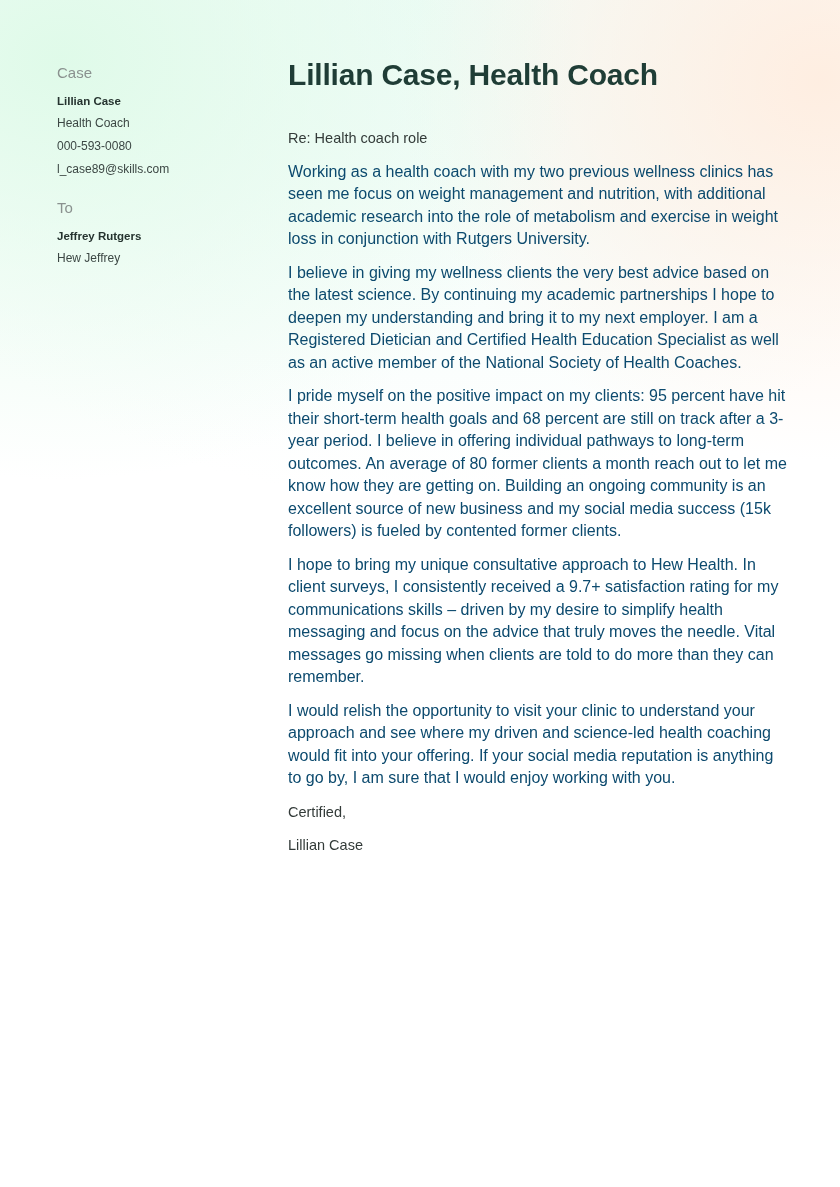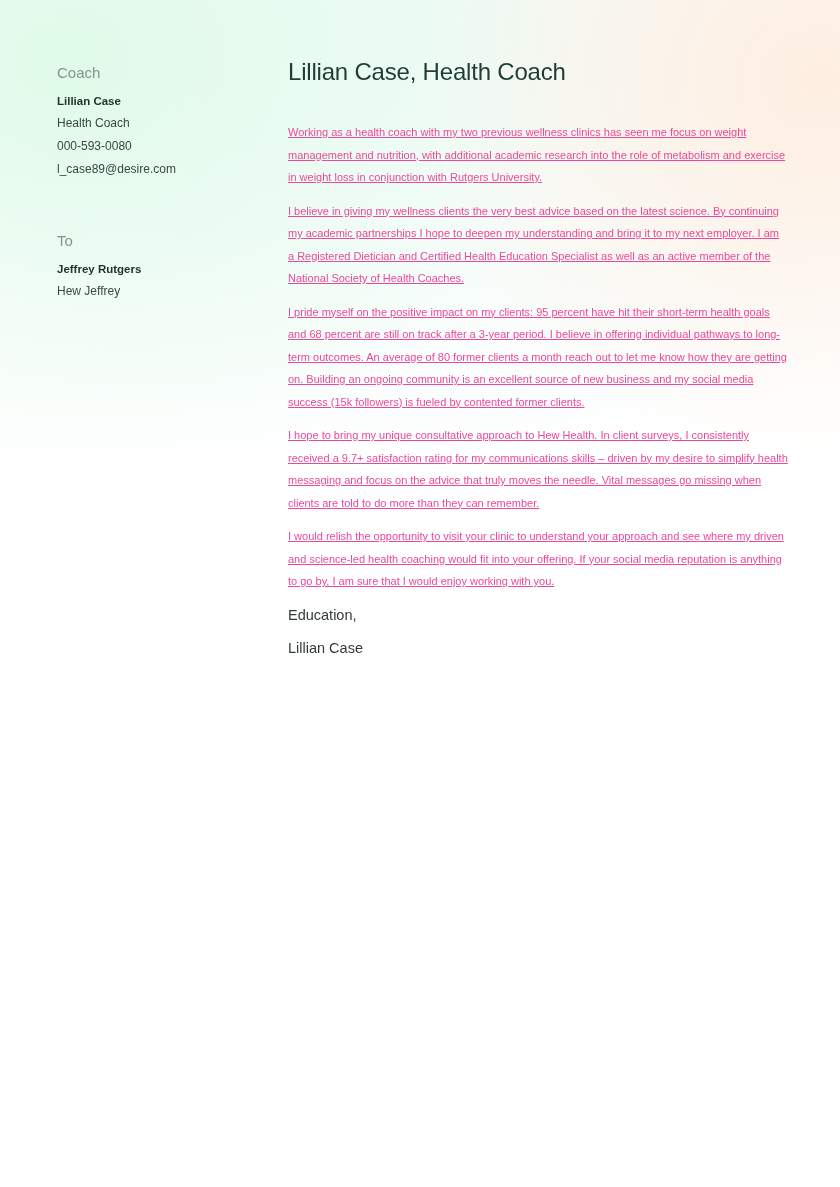--- a/index.html
+++ b/index.html
@@ -16,50 +16,51 @@
       radial-gradient(ellipse 520px 420px at 60px 60px, rgba(222,250,232,0.95), rgba(222,250,232,0) 100%),
       radial-gradient(ellipse 420px 380px at 820px 80px, rgba(255,236,222,0.9), rgba(255,236,222,0) 100%),
       radial-gradient(ellipse 620px 500px at 420px 0px, rgba(232,250,244,0.7), rgba(232,250,244,0) 100%),
       #ffffff;
   }
   .page { position: absolute; inset: 0; }
   .sidebar { position: absolute; left: 57px; top: 64px; width: 200px; }
   .side-heading { font-size: 15px; color: #8a918f; margin: 0 0 14px 0; }
   .side-name { font-size: 11.5px; font-weight: bold; color: #25332f; margin: 0 0 9px 0; }
   .side-line { font-size: 12px; color: #3c4744; margin: 0 0 9px 0; }
-  .to-block { margin-top: 56px; }
+  .to-block { margin-top: 23px; }
   .main { position: absolute; left: 288px; top: 58px; width: 500px; }
-  .title { font-size: 24px; font-weight: normal; color: #1f3d36; margin: 0 0 35px 0; letter-spacing: -0.2px; }
+  .title { font-size: 30px; font-weight: bold; color: #1f3d36; margin: 0 0 35px 0; letter-spacing: -0.2px; }
   .line { font-size: 14.5px; color: #333b39; margin: 0 0 11px 0; line-height: 22.5px; }
-  .para { font-size: 11px; color: #ec4899; margin: 0 0 11px 0; line-height: 22.5px; text-decoration: underline; }
+  .para { font-size: 16px; color: #0c4a6e; margin: 0 0 11px 0; line-height: 22.5px; }
 </style>
 </head>
 <body>
 
 <div class="bg"></div>
 
 <div class="page">
   <aside class="sidebar">
     <div>
-      <p class="side-heading">Coach</p>
+      <p class="side-heading">Case</p>
       <p class="side-name">Lillian Case</p>
       <p class="side-line">Health Coach</p>
       <p class="side-line">000-593-0080</p>
-      <p class="side-line">l_case89@desire.com</p>
+      <p class="side-line">l_case89@skills.com</p>
     </div>
     <div class="to-block">
       <p class="side-heading">To</p>
       <p class="side-name">Jeffrey Rutgers</p>
       <p class="side-line">Hew Jeffrey</p>
     </div>
   </aside>
 
   <main class="main">
     <h1 class="title">Lillian Case, Health Coach</h1>
+    <p class="line">Re: Health coach role</p>
     <p class="para">Working as a health coach with my two previous wellness clinics has seen me focus on weight management and nutrition, with additional academic research into the role of metabolism and exercise in weight loss in conjunction with Rutgers University.</p>
     <p class="para">I believe in giving my wellness clients the very best advice based on the latest science. By continuing my academic partnerships I hope to deepen my understanding and bring it to my next employer. I am a Registered Dietician and Certified Health Education Specialist as well as an active member of the National Society of Health Coaches.</p>
     <p class="para">I pride myself on the positive impact on my clients: 95 percent have hit their short-term health goals and 68 percent are still on track after a 3-year period. I believe in offering individual pathways to long-term outcomes. An average of 80 former clients a month reach out to let me know how they are getting on. Building an ongoing community is an excellent source of new business and my social media success (15k followers) is fueled by contented former clients.</p>
     <p class="para">I hope to bring my unique consultative approach to Hew Health. In client surveys, I consistently received a 9.7+ satisfaction rating for my communications skills – driven by my desire to simplify health messaging and focus on the advice that truly moves the needle. Vital messages go missing when clients are told to do more than they can remember.</p>
     <p class="para">I would relish the opportunity to visit your clinic to understand your approach and see where my driven and science-led health coaching would fit into your offering. If your social media reputation is anything to go by, I am sure that I would enjoy working with you.</p>
-    <p class="line">Education,</p>
+    <p class="line">Certified,</p>
     <p class="line">Lillian Case</p>
   </main>
 </div>
 
 </body></html>

